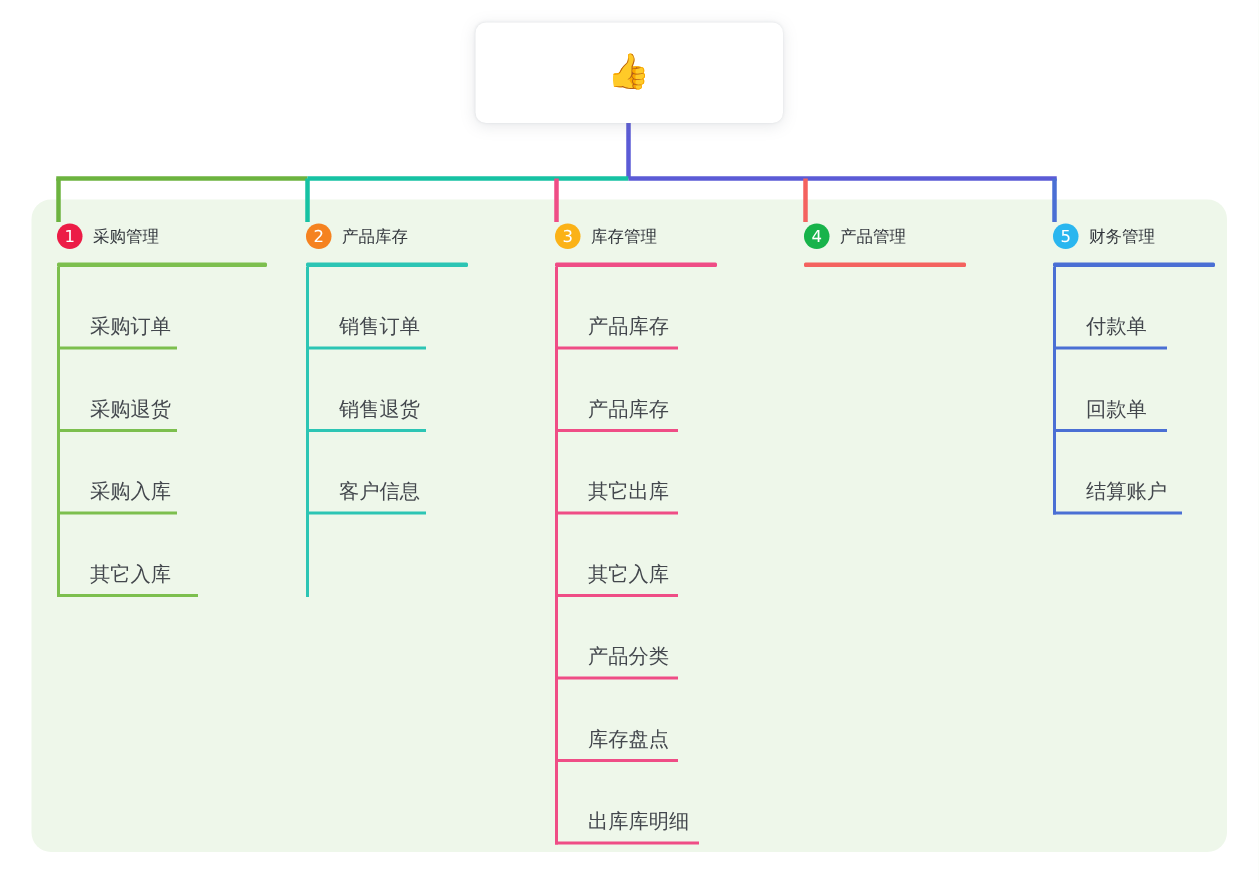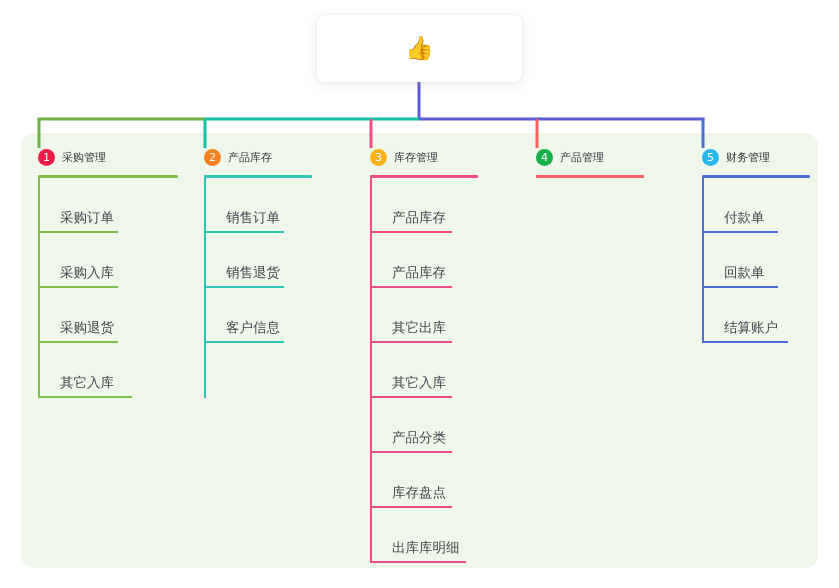--- a/index.html
+++ b/index.html
@@ -163,28 +163,28 @@
         <span class="col-title">采购管理</span>
       </div>
       <div class="head-rule" style="background: rgb(124, 191, 78); width: 140px;"></div>
       <div class="items">
         <div class="spine" style="background: rgb(124, 191, 78); height: 220px;"></div>
         <div class="item">
           <span class="item-label">采购订单</span>
           <div class="item-rule" style="background: rgb(124, 191, 78); width: 80px;"></div>
         </div>
         <div class="item">
+          <span class="item-label">采购退货</span>
+          <div class="item-rule" style="background: rgb(124, 191, 78); width: 80px;"></div>
+        </div>
+        <div class="item">
           <span class="item-label">采购入库</span>
           <div class="item-rule" style="background: rgb(124, 191, 78); width: 80px;"></div>
         </div>
         <div class="item">
-          <span class="item-label">采购退货</span>
-          <div class="item-rule" style="background: rgb(124, 191, 78); width: 80px;"></div>
-        </div>
-        <div class="item">
           <span class="item-label">其它入库</span>
           <div class="item-rule" style="background: rgb(124, 191, 78); width: 94px;"></div>
         </div>
       </div>
     </div>
     <div class="column" style="left: 204px; width: 108px;">
       <div class="col-head">
         <span class="badge" style="background: rgb(245, 130, 32);">2</span>
         <span class="col-title">产品库存</span>
       </div>

